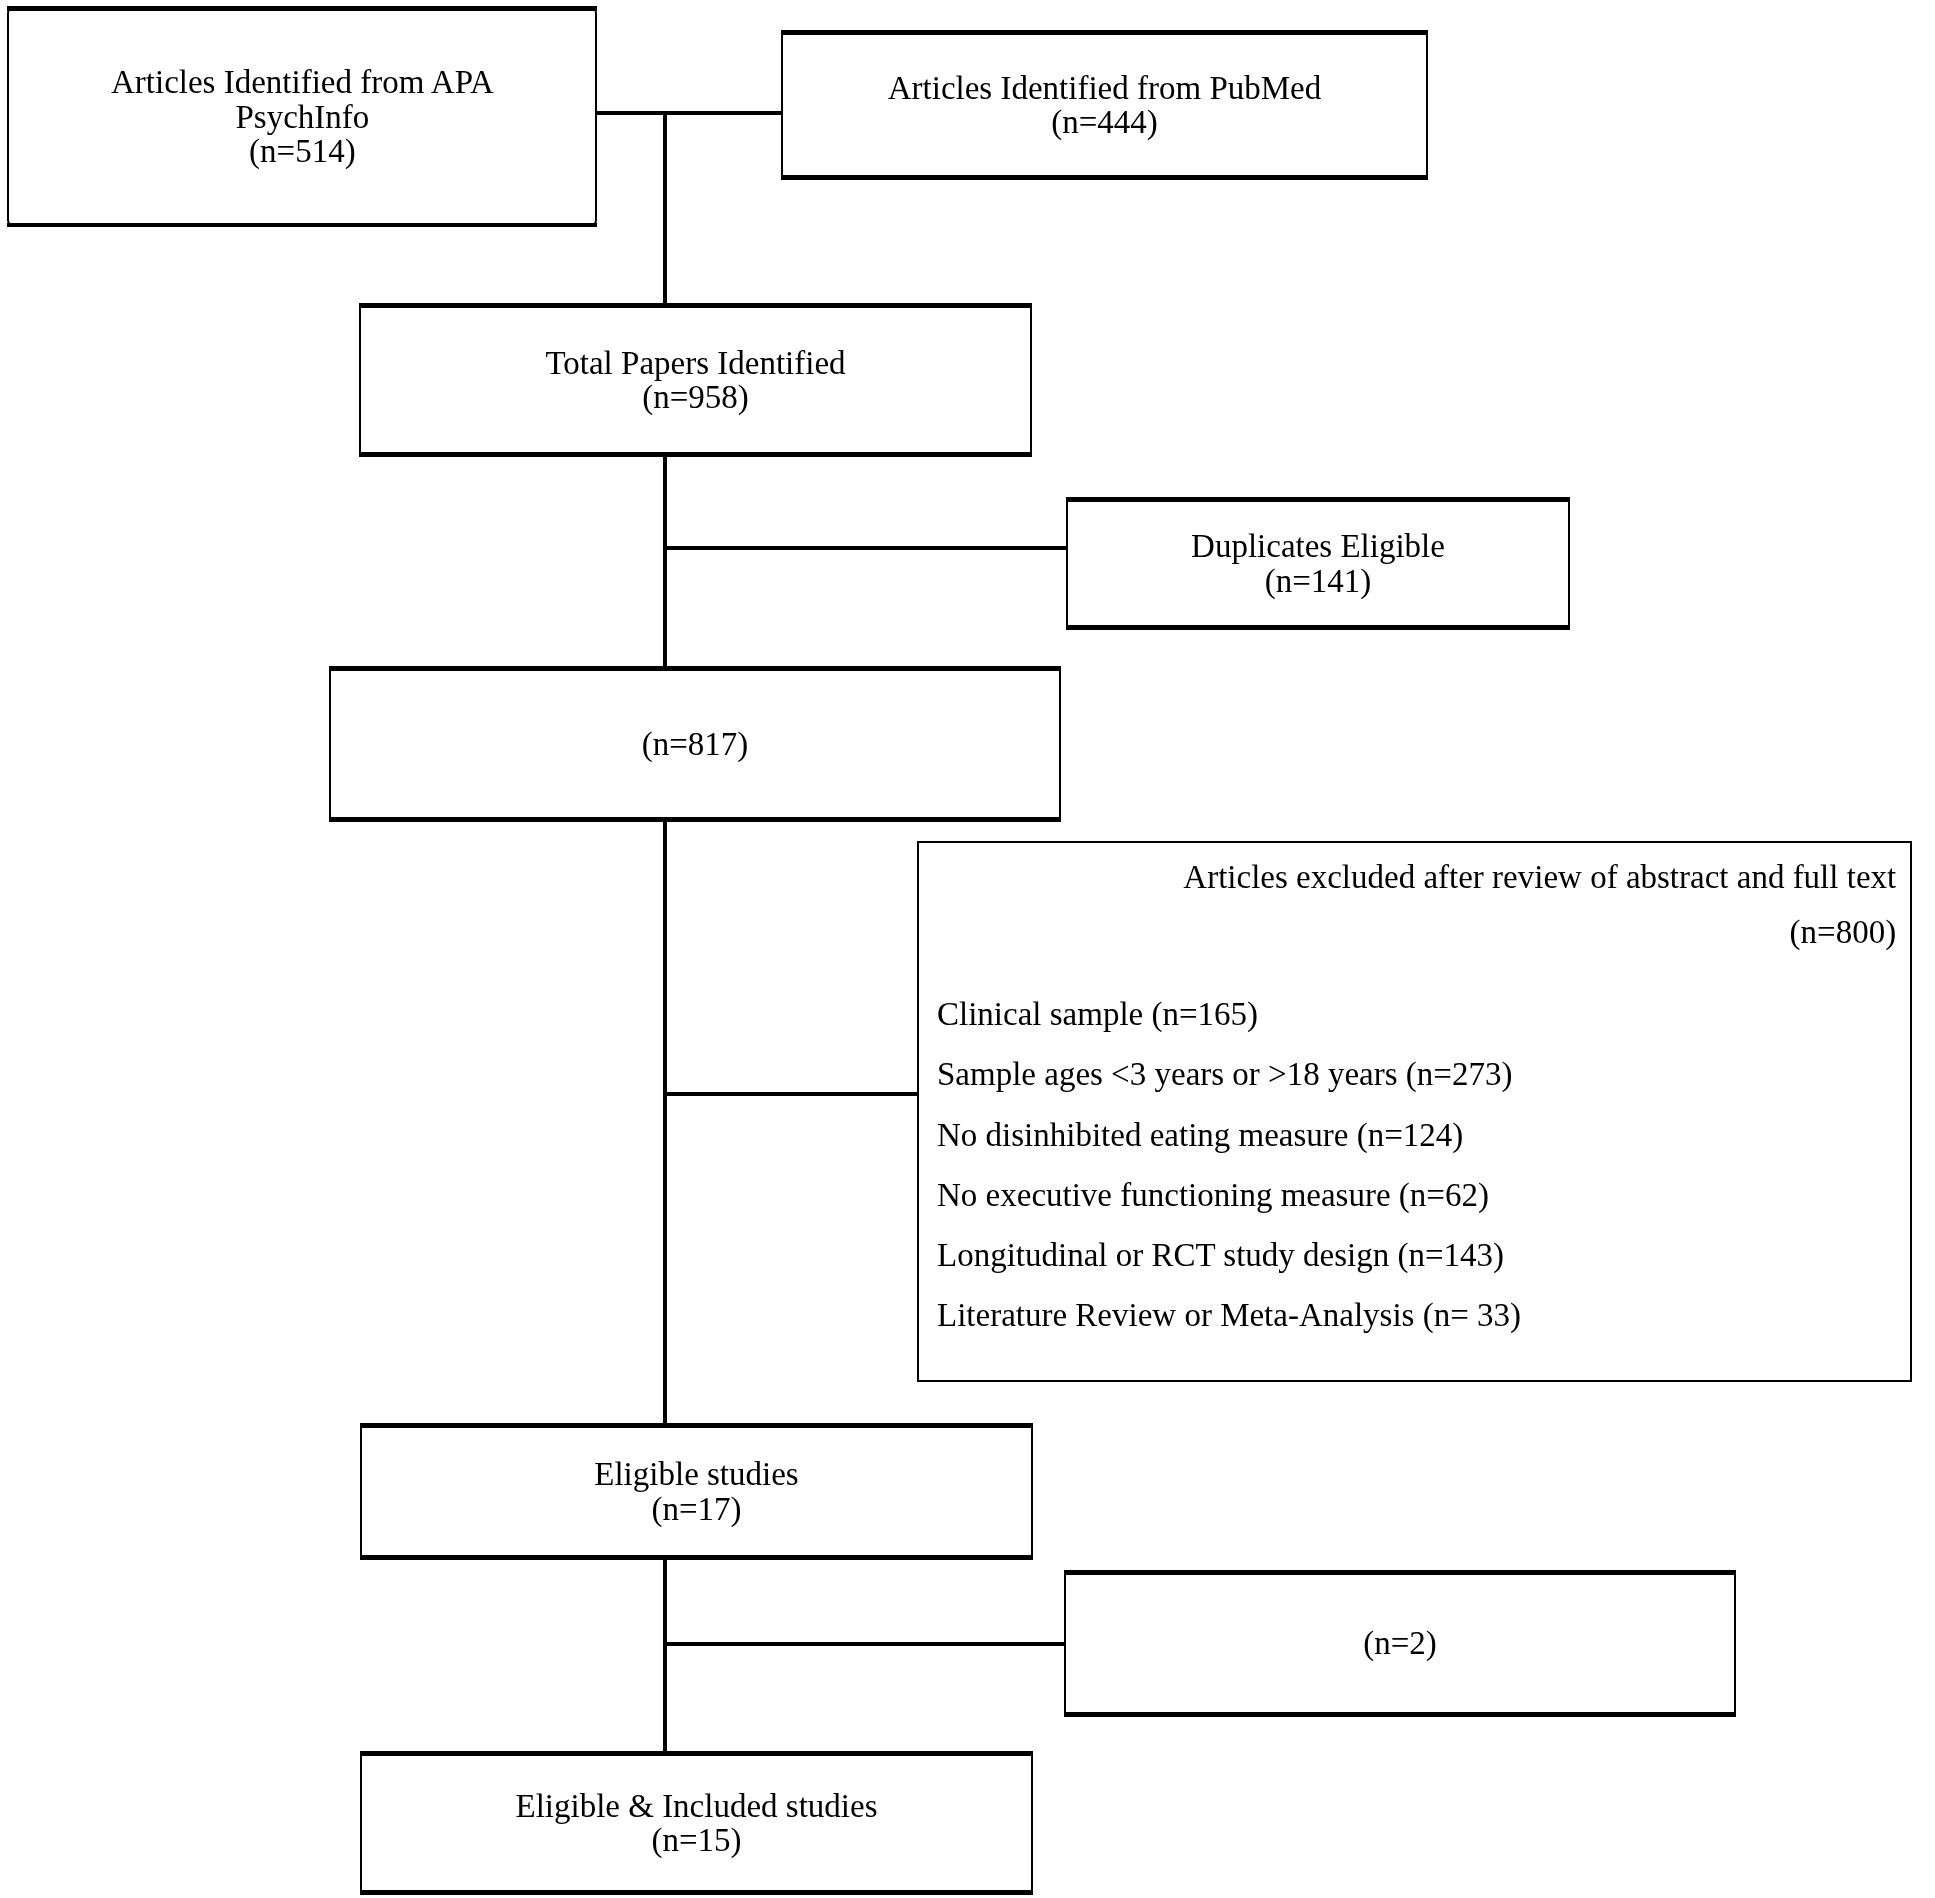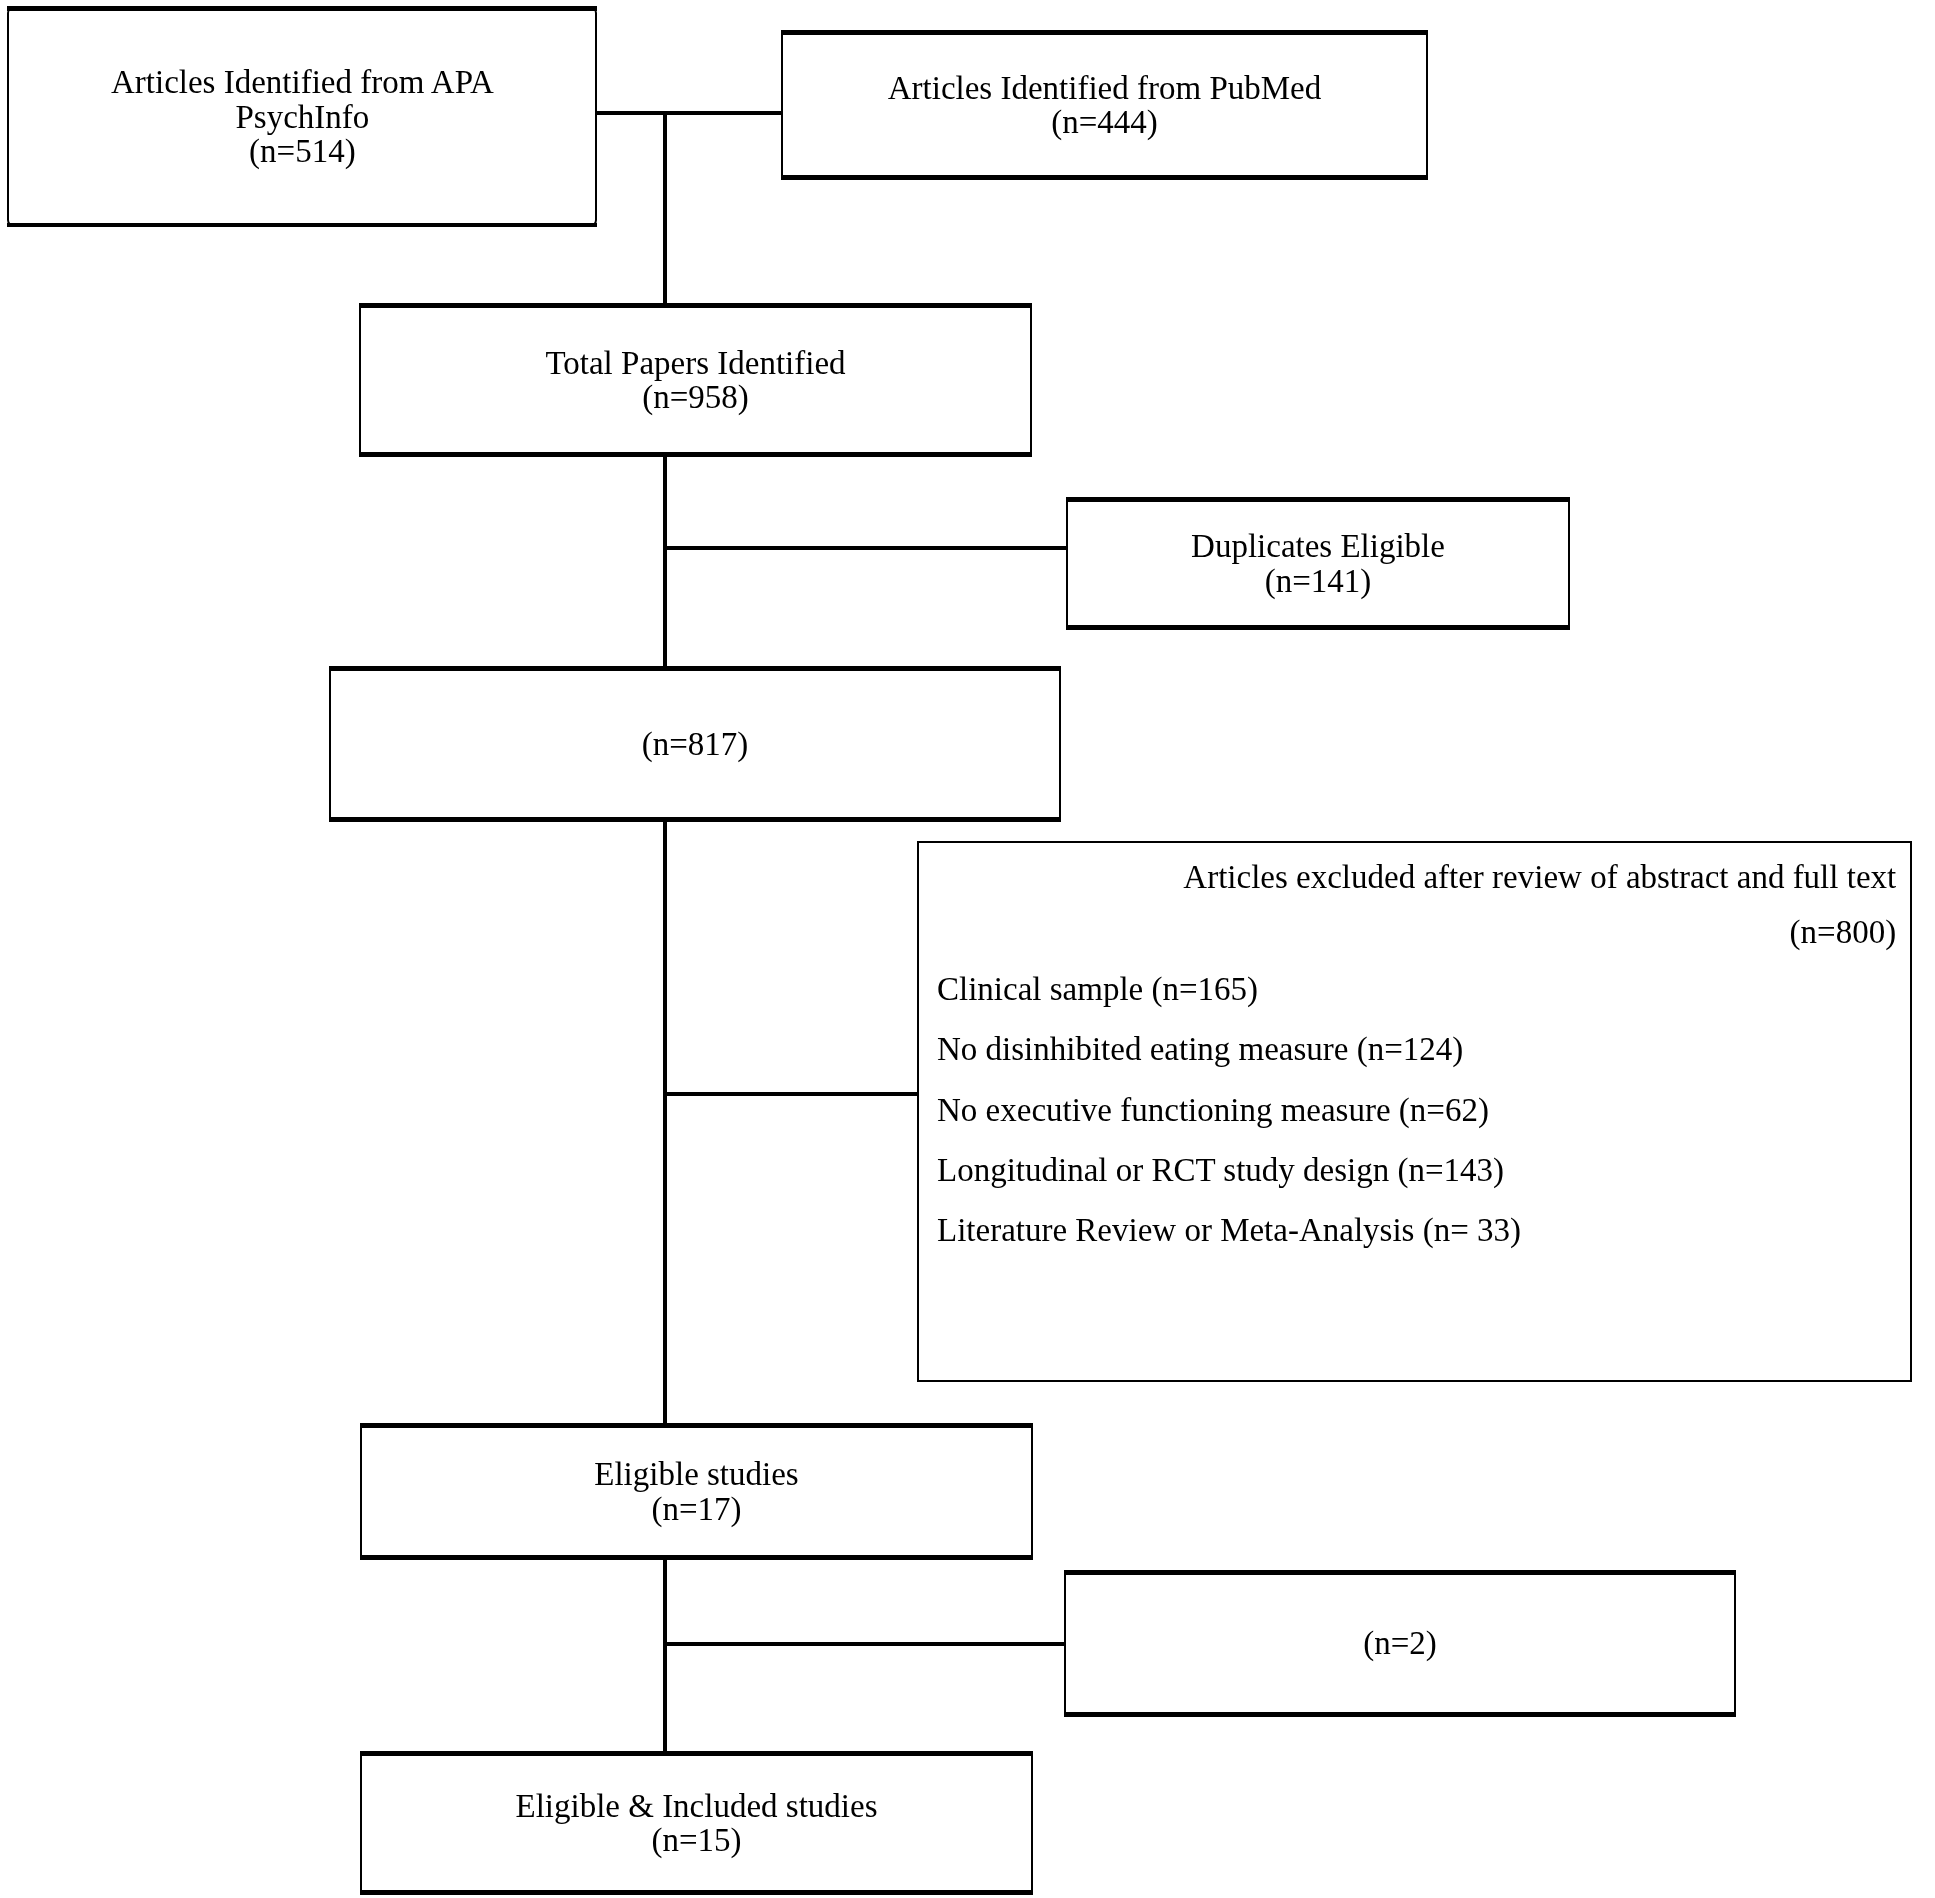--- a/index.html
+++ b/index.html
@@ -69,20 +69,21 @@
     line-height: 1.02;
     white-space: nowrap;
   }
   .panel .hdr .sub { display: block; margin-top: 21px; }
   .panel .rows { margin-top: 24px; }
   .panel .rows .row {
     font-size: 33px;
     line-height: 1.02;
     white-space: nowrap;
     margin-bottom: 26.5px;
+    margin-top: 25px;
   }
   .panel .rows .row:last-child { margin-bottom: 0; }
 
   .edge {
     position: absolute;
     background: #000000;
     z-index: 1;
   }
   .edge.v { width: 3.7px; }
   .edge.h { height: 3.7px; }
@@ -133,20 +134,21 @@
     <span class="line">(n=817)</span>
   </div>
 
   <div class="panel" style="left:917px; top:841px; width:995px; height:541px;">
     <div class="hdr">
       <span>Articles excluded after review of abstract and full text</span>
       <span class="sub">(n=800)</span>
     </div>
     <div class="rows">
       <div class="row">Clinical sample (n=165)</div>
+      <div class="row">Sample ages &lt;3 years or &gt;18 years (n=273)</div>
       <div class="row">No disinhibited eating measure (n=124)</div>
       <div class="row">No executive functioning measure (n=62)</div>
       <div class="row">Longitudinal or RCT study design (n=143)</div>
       <div class="row">Literature Review or Meta-Analysis (n= 33)</div>
     </div>
   </div>
 
   <div class="node" style="left:360px; top:1423px; width:673px; height:137px;">
     <span class="line">Eligible studies</span>
     <span class="line">(n=17)</span>

